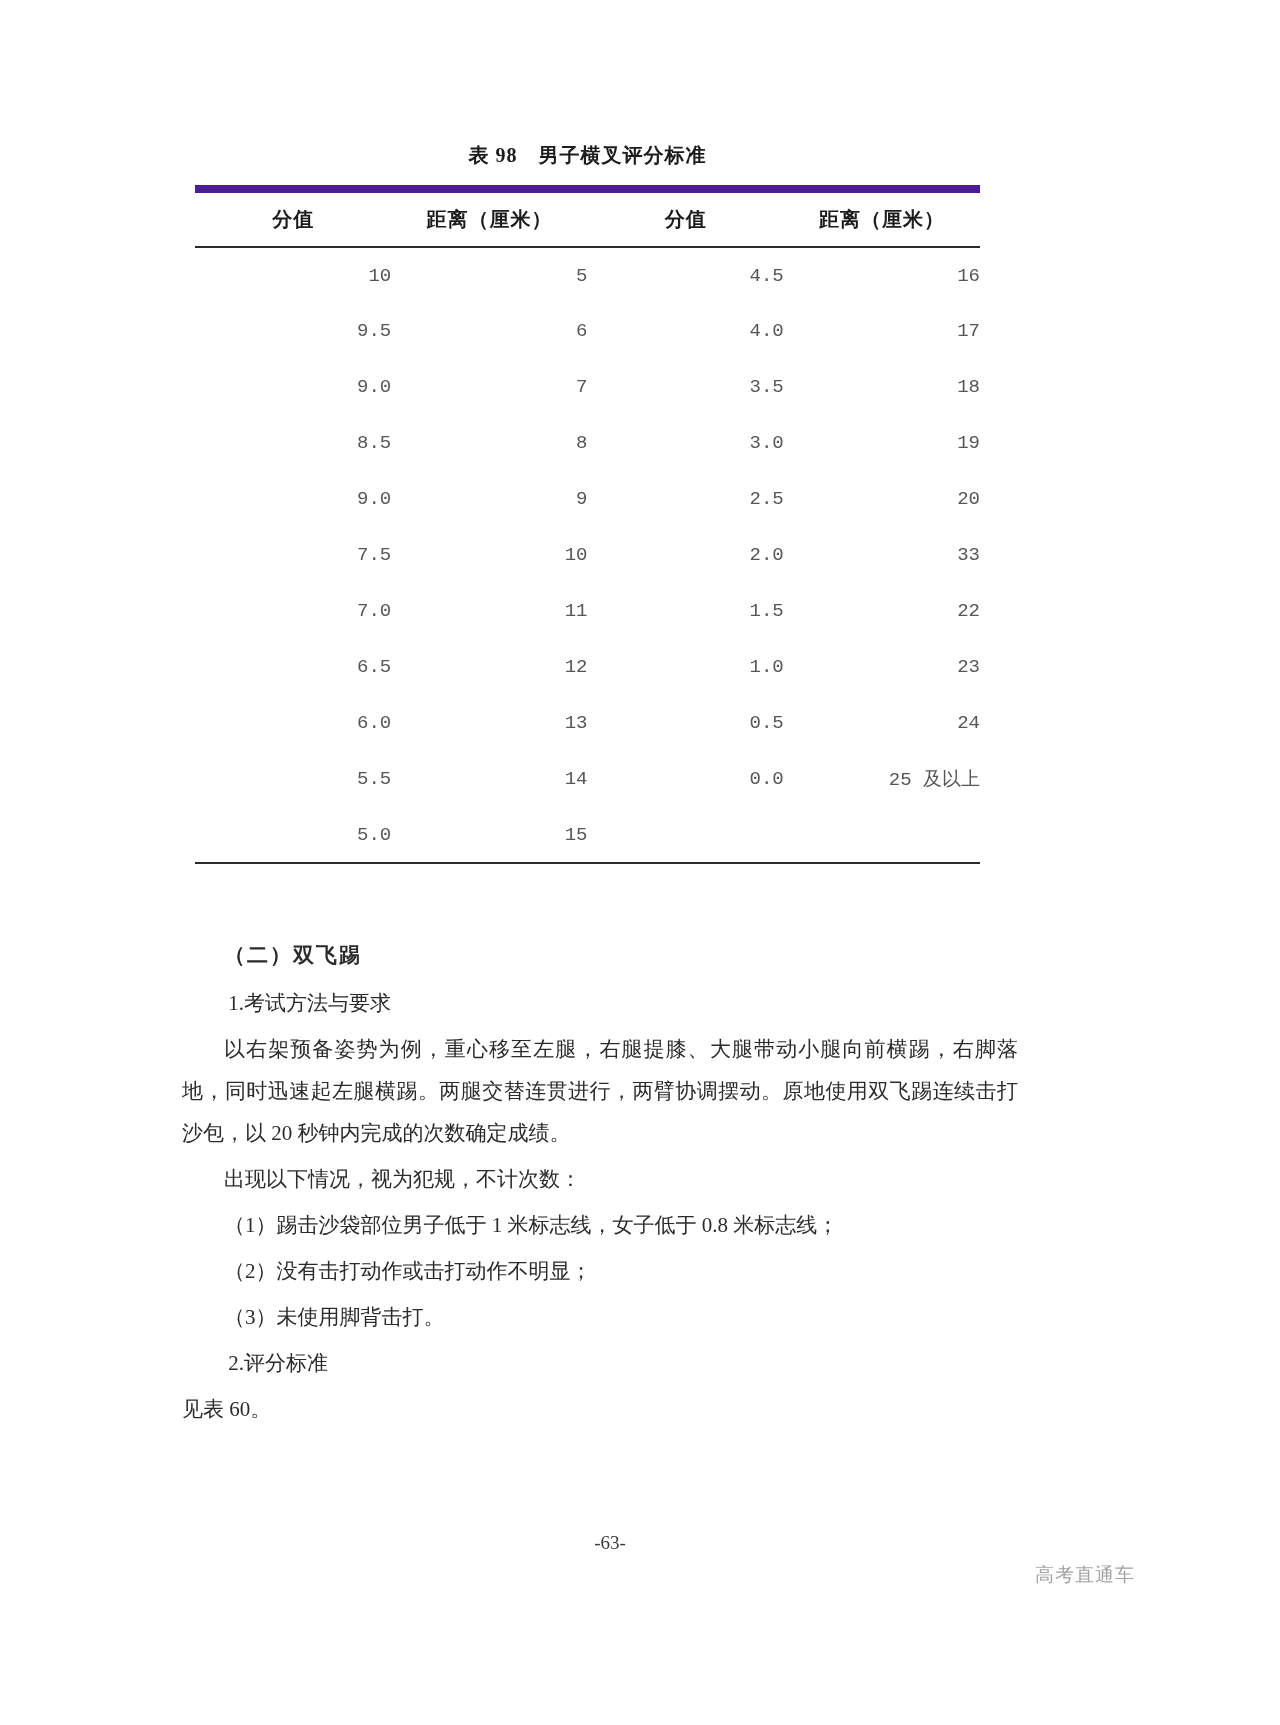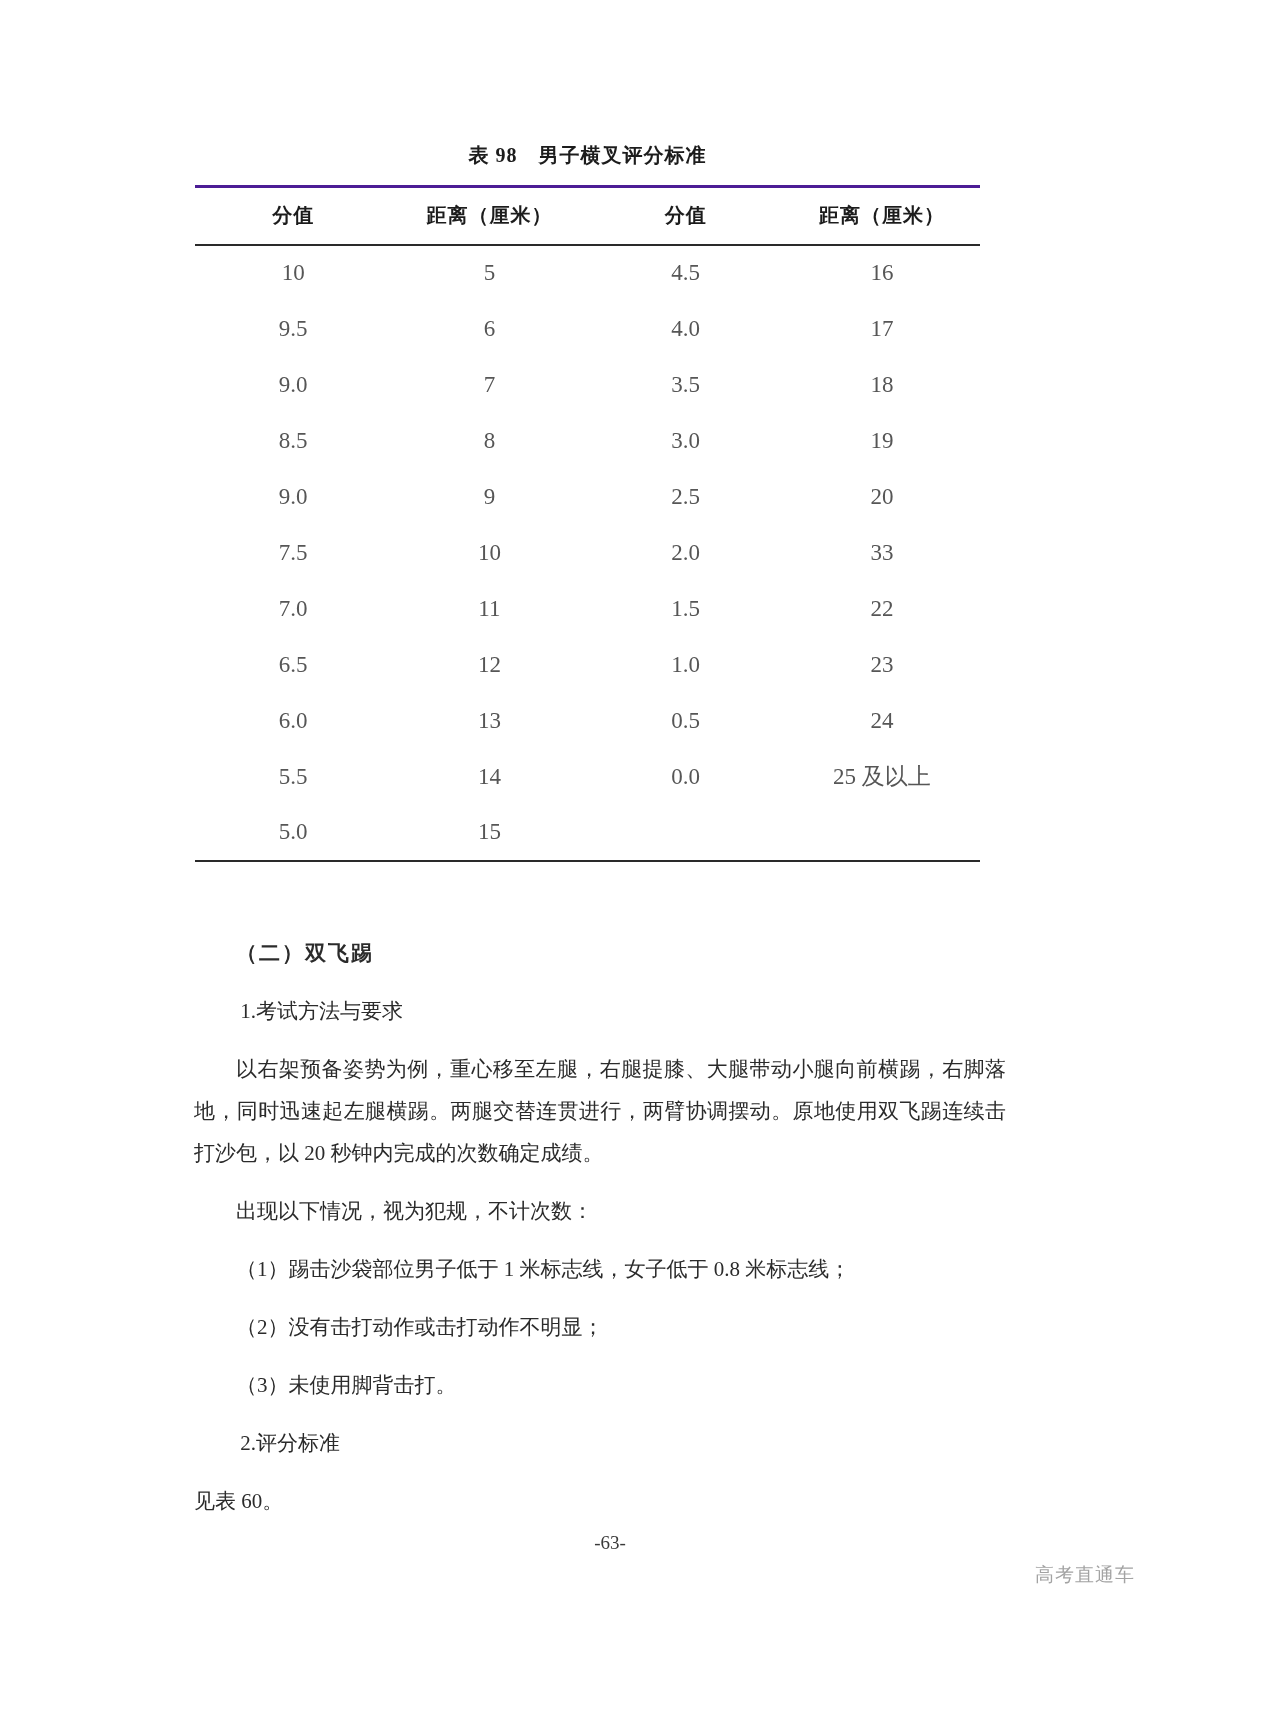--- a/index.html
+++ b/index.html
@@ -20,51 +20,52 @@
     font-size: 20px;
     font-weight: bold;
     color: #1c1c1c;
     letter-spacing: 1px;
   }
   table.score-table {
     margin: 16px 0 0 195px;
     width: 785px;
     border-collapse: collapse;
     table-layout: fixed;
-    border-top: 3px solid #4c1d95;
+    border-top: 8px solid #4c1d95;
     border-bottom: 2px solid #2a2a2a;
+    font-family: Liberation Mono, monospace;
   }
   table.score-table thead tr {
     border-bottom: 2px solid #2a2a2a;
   }
   table.score-table th {
     height: 58px;
     text-align: center;
     vertical-align: middle;
     font-size: 20px;
     font-weight: bold;
     color: #1c1c1c;
     letter-spacing: 1px;
   }
   table.score-table td {
     height: 56px;
-    text-align: center;
+    text-align: right;
     vertical-align: middle;
-    font-size: 23px;
+    font-size: 19px;
     color: #565656;
   }
   .content {
     margin: 70px 0 0 178px;
     width: 844px;
     font-size: 21px;
     line-height: 42px;
     color: #2b2b2b;
     text-align: justify;
   }
-  .content p { margin: 16px; }
+  .content p { margin: 4px; }
   .content .indent { text-indent: 2em; }
   .content .indent-num { text-indent: 2.2em; }
   .content .section-heading {
     text-indent: 2em;
     font-weight: 600;
     letter-spacing: 2px;
     margin-bottom: 6px;
   }
   .page-number {
     position: absolute;

